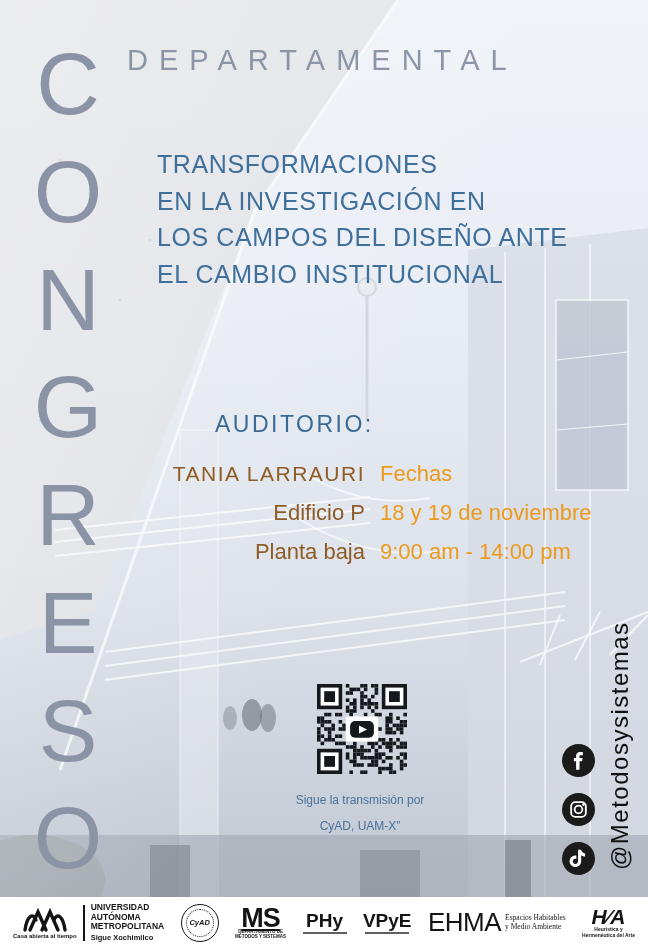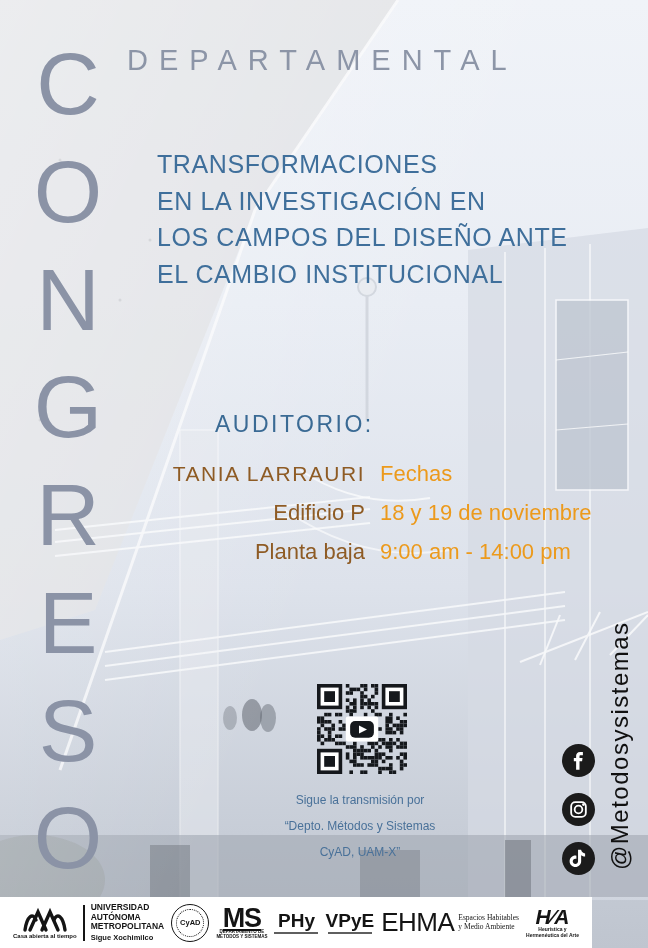--- a/index.html
+++ b/index.html
@@ -36,33 +36,33 @@
   .qr{left:317px;top:684px;width:90px;height:90px;}
   .stream{left:200px;top:787px;width:320px;text-align:center;font-size:12px;line-height:26px;color:#497199;}
 
   
   .social-icons{left:562px;top:744px;width:34px;display:flex;flex-direction:column;gap:16px;}
   .social-icons svg{display:block;}
   .handle{left:606px;top:870px;transform-origin:0 0;transform:rotate(-90deg);width:224px;
     font-size:24px;letter-spacing:1.5px;color:#101010;white-space:nowrap;}
 
   
-  .footer{left:0;top:897px;width:592px;height:51px;background:#ffffff;display:flex;align-items:center;
+  .footer{left:0;top:897px;width:648px;height:51px;background:#ffffff;display:flex;align-items:center;
     justify-content:space-between;padding:0 13px;box-sizing:border-box;color:#141414;}
   .logo{display:flex;align-items:center;}
   .uam{gap:6px;}
   .uam-glyph-wrap{display:flex;flex-direction:column;align-items:center;}
   .uam-tag{font-size:6px;font-weight:700;white-space:nowrap;}
   .uam-div{width:2px;height:36px;background:#141414;}
   .uam-name{font-size:8.5px;font-weight:700;line-height:9.5px;white-space:nowrap;}
   .uam-unit{font-size:7.5px;font-weight:700;margin-top:1px;}
   .seal{width:36px;height:36px;border:1.6px solid #141414;border-radius:50%;display:flex;
     align-items:center;justify-content:center;}
   .seal-inner{width:26px;height:26px;border:1px dotted #141414;border-radius:50%;display:flex;
-    align-items:center;justify-content:center;font-size:7.5px;font-weight:700;}
+    align-items:center;justify-content:center;font-size:7.5px;font-weight:700;font-style:italic;}
   .stack{display:flex;flex-direction:column;align-items:center;}
   .ms-abbr{font-size:27px;font-weight:900;letter-spacing:-1px;line-height:22px;text-decoration:underline;}
   .micro{font-size:4.5px;font-weight:700;line-height:5px;text-align:center;white-space:nowrap;}
   .phy-abbr{font-size:19px;font-weight:800;line-height:19px;}
   .micro-bar{width:44px;height:2.5px;background:#2a2a2a;opacity:.75;margin-top:2px;}
   .vpye-abbr{font-size:19px;font-weight:900;line-height:19px;}
   .ehma{gap:4px;}
   .ehma-abbr{font-size:26px;font-weight:400;letter-spacing:-.5px;}
   .ehma-name{font-size:7.5px;line-height:8.5px;font-family:"Liberation Serif",serif;white-space:nowrap;}
   .ha-abbr{font-size:21px;font-weight:900;font-style:italic;line-height:20px;}
@@ -337,21 +337,20 @@
         <rect x="3.6" y="68.4" width="18" height="18" fill="#ffffff"></rect>
         <rect x="7.2" y="72" width="10.8" height="10.8" fill="#15181c"></rect>
         <rect x="28.8" y="32.4" width="32.4" height="25.2" fill="#ffffff" rx="2"></rect>
         <rect x="33.12" y="37.080000000000005" width="23.759999999999998" height="16.56" fill="#15181c" rx="5"></rect>
         <polygon points="42,41.5 42,49.5 50,45.5" fill="#ffffff"></polygon>
       </svg>
   </div>
 
   <div class="abs stream">
     <div>Sigue la transmisión por</div>
-    <div>“Depto. Métodos y Sistemas</div>
     <div>CyAD, UAM-X”</div>
   </div>
 
   <div class="abs social-icons">
     <svg width="33" height="33" viewBox="0 0 36 36">
       <circle cx="18" cy="18" r="18" fill="#1b1b1b"></circle>
       <path fill="#ffffff" d="M20.2 12.2h2.6V8.6h-3.1c-2.9 0-4.3 1.9-4.3 4.3v2.3h-2.5v3.5h2.5V28h3.7v-9.3h2.8l.5-3.5h-3.3v-1.9c0-.8.3-1.1 1.1-1.1z"></path>
     </svg>
     <svg width="33" height="33" viewBox="0 0 36 36">
       <circle cx="18" cy="18" r="18" fill="#1b1b1b"></circle>

